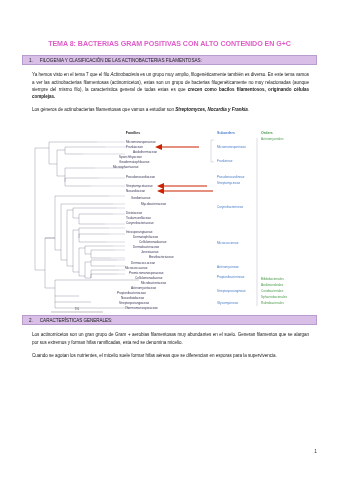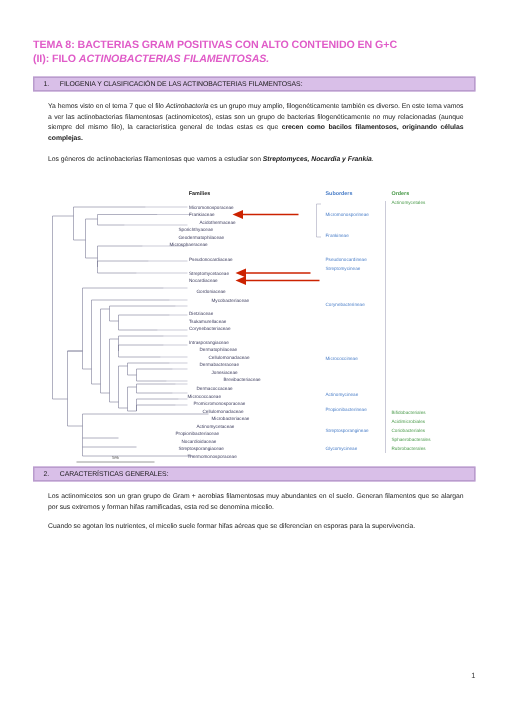--- a/index.html
+++ b/index.html
@@ -19,22 +19,22 @@
     width: 339px;
     height: 480px;
     position: relative;
     background: #ffffff;
     box-sizing: border-box;
     padding: 0 22px;
   }
 
   
   .title-block {
-    padding-top: 26px;
-    text-align: left;
+    padding-top: 40px;
+    text-align: center;
   }
   .title-line {
     color: #e05cc8;
     font-weight: bold;
     font-size: 7.1px;
     line-height: 9.4px;
     letter-spacing: -0.05px;
   }
   .title-line .ital {
     font-style: italic;
@@ -96,21 +96,20 @@
     color: #333;
   }
 </style>
 </head>
 <body>
 
 <div class="page">
 
   <div class="title-block">
     <div class="title-line">TEMA 8: BACTERIAS GRAM POSITIVAS CON ALTO CONTENIDO EN G+C</div>
-    <div class="title-line"><span>(II): FILO </span><span class="ital">ACTINOBACTERIAS FILAMENTOSAS.</span></div>
   </div>
 
   <div class="section-bar" id="section1-bar">
     <span class="section-num">1.</span>
     <span class="section-text">FILOGENIA Y CLASIFICACIÓN DE LAS ACTINOBACTERIAS FILAMENTOSAS:</span>
   </div>
 
   <div class="para"><span>Ya hemos visto en el tema 7 que el filo </span><i>Actinobacteria</i><span> es un grupo muy amplio, filogenéticamente también es diverso. En este tema vamos a ver las actinobacterias filamentosas (actinomicetos), estas son un grupo de bacterias filogenéticamente no muy relacionadas (aunque siempre del mismo filo), la característica general de todas estas es que </span><b>crecen como bacilos filamentosos, originando células complejas.</b></div>
 
   <div class="para"><span>Los géneros de actinobacterias filamentosas que vamos a estudiar son </span><span class="bi">Streptomyces, Nocardia</span><span class="bi"> y </span><span class="bi">Frankia</span><span>.</span></div>

